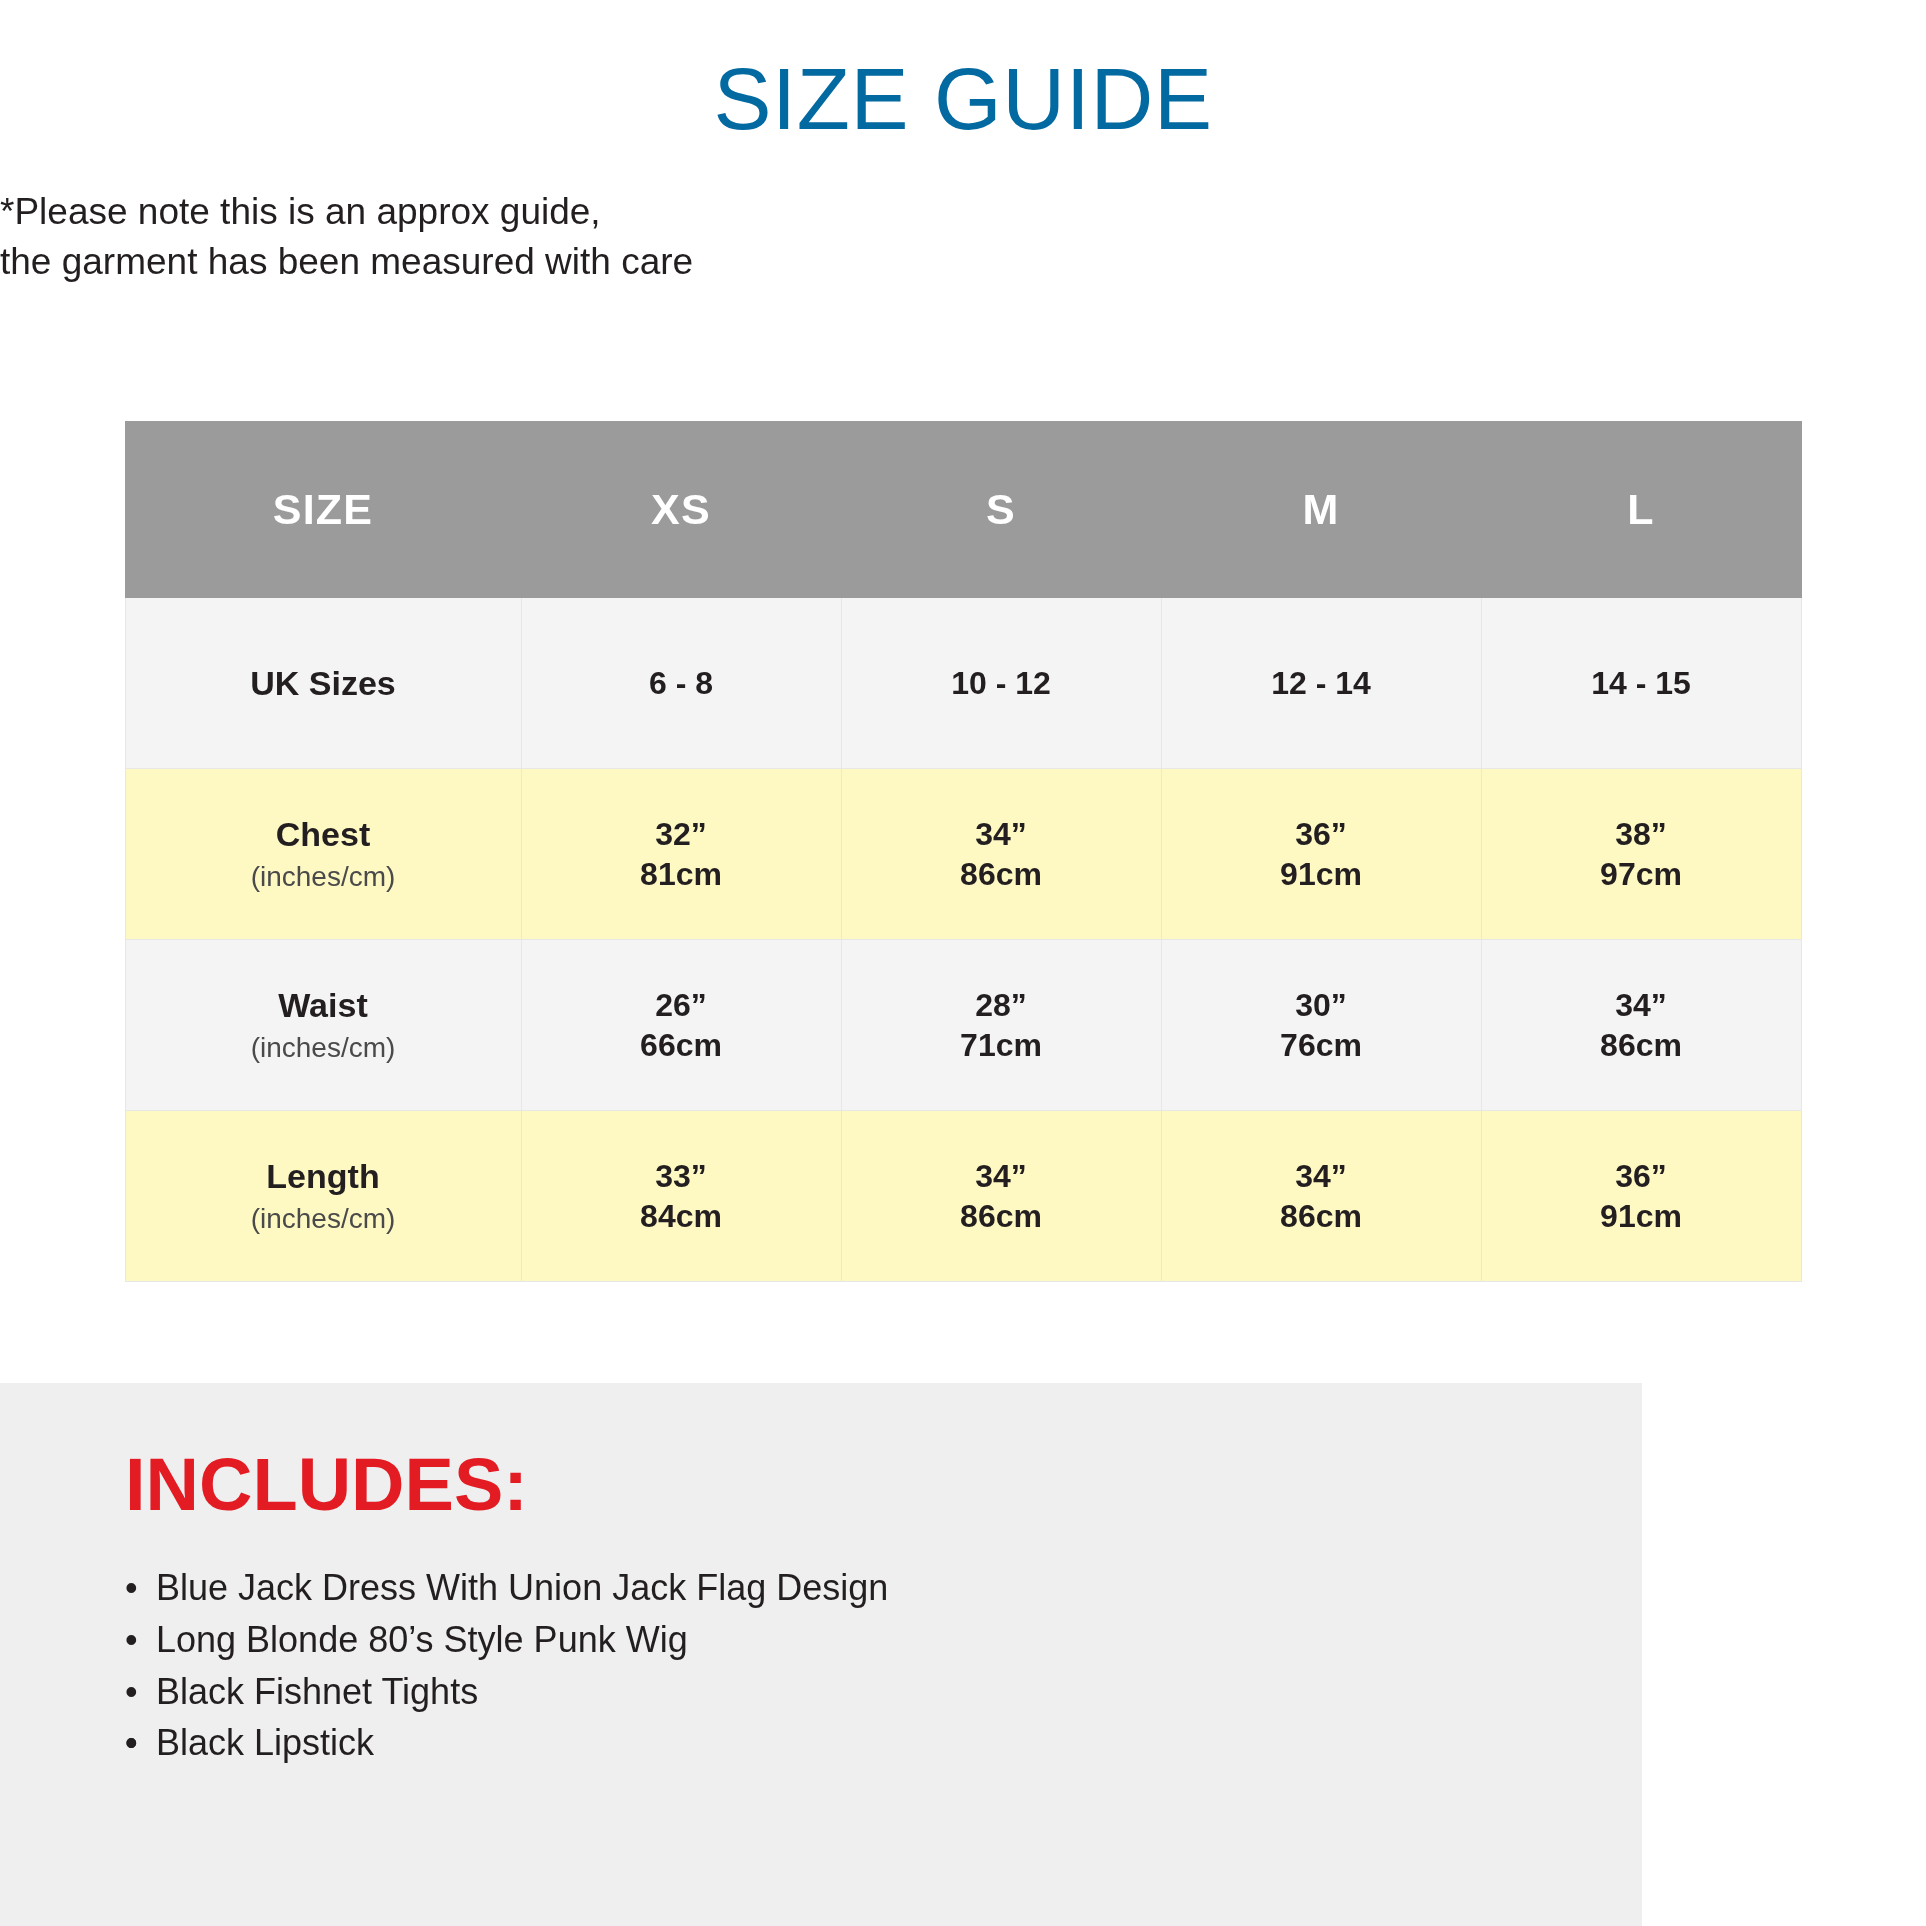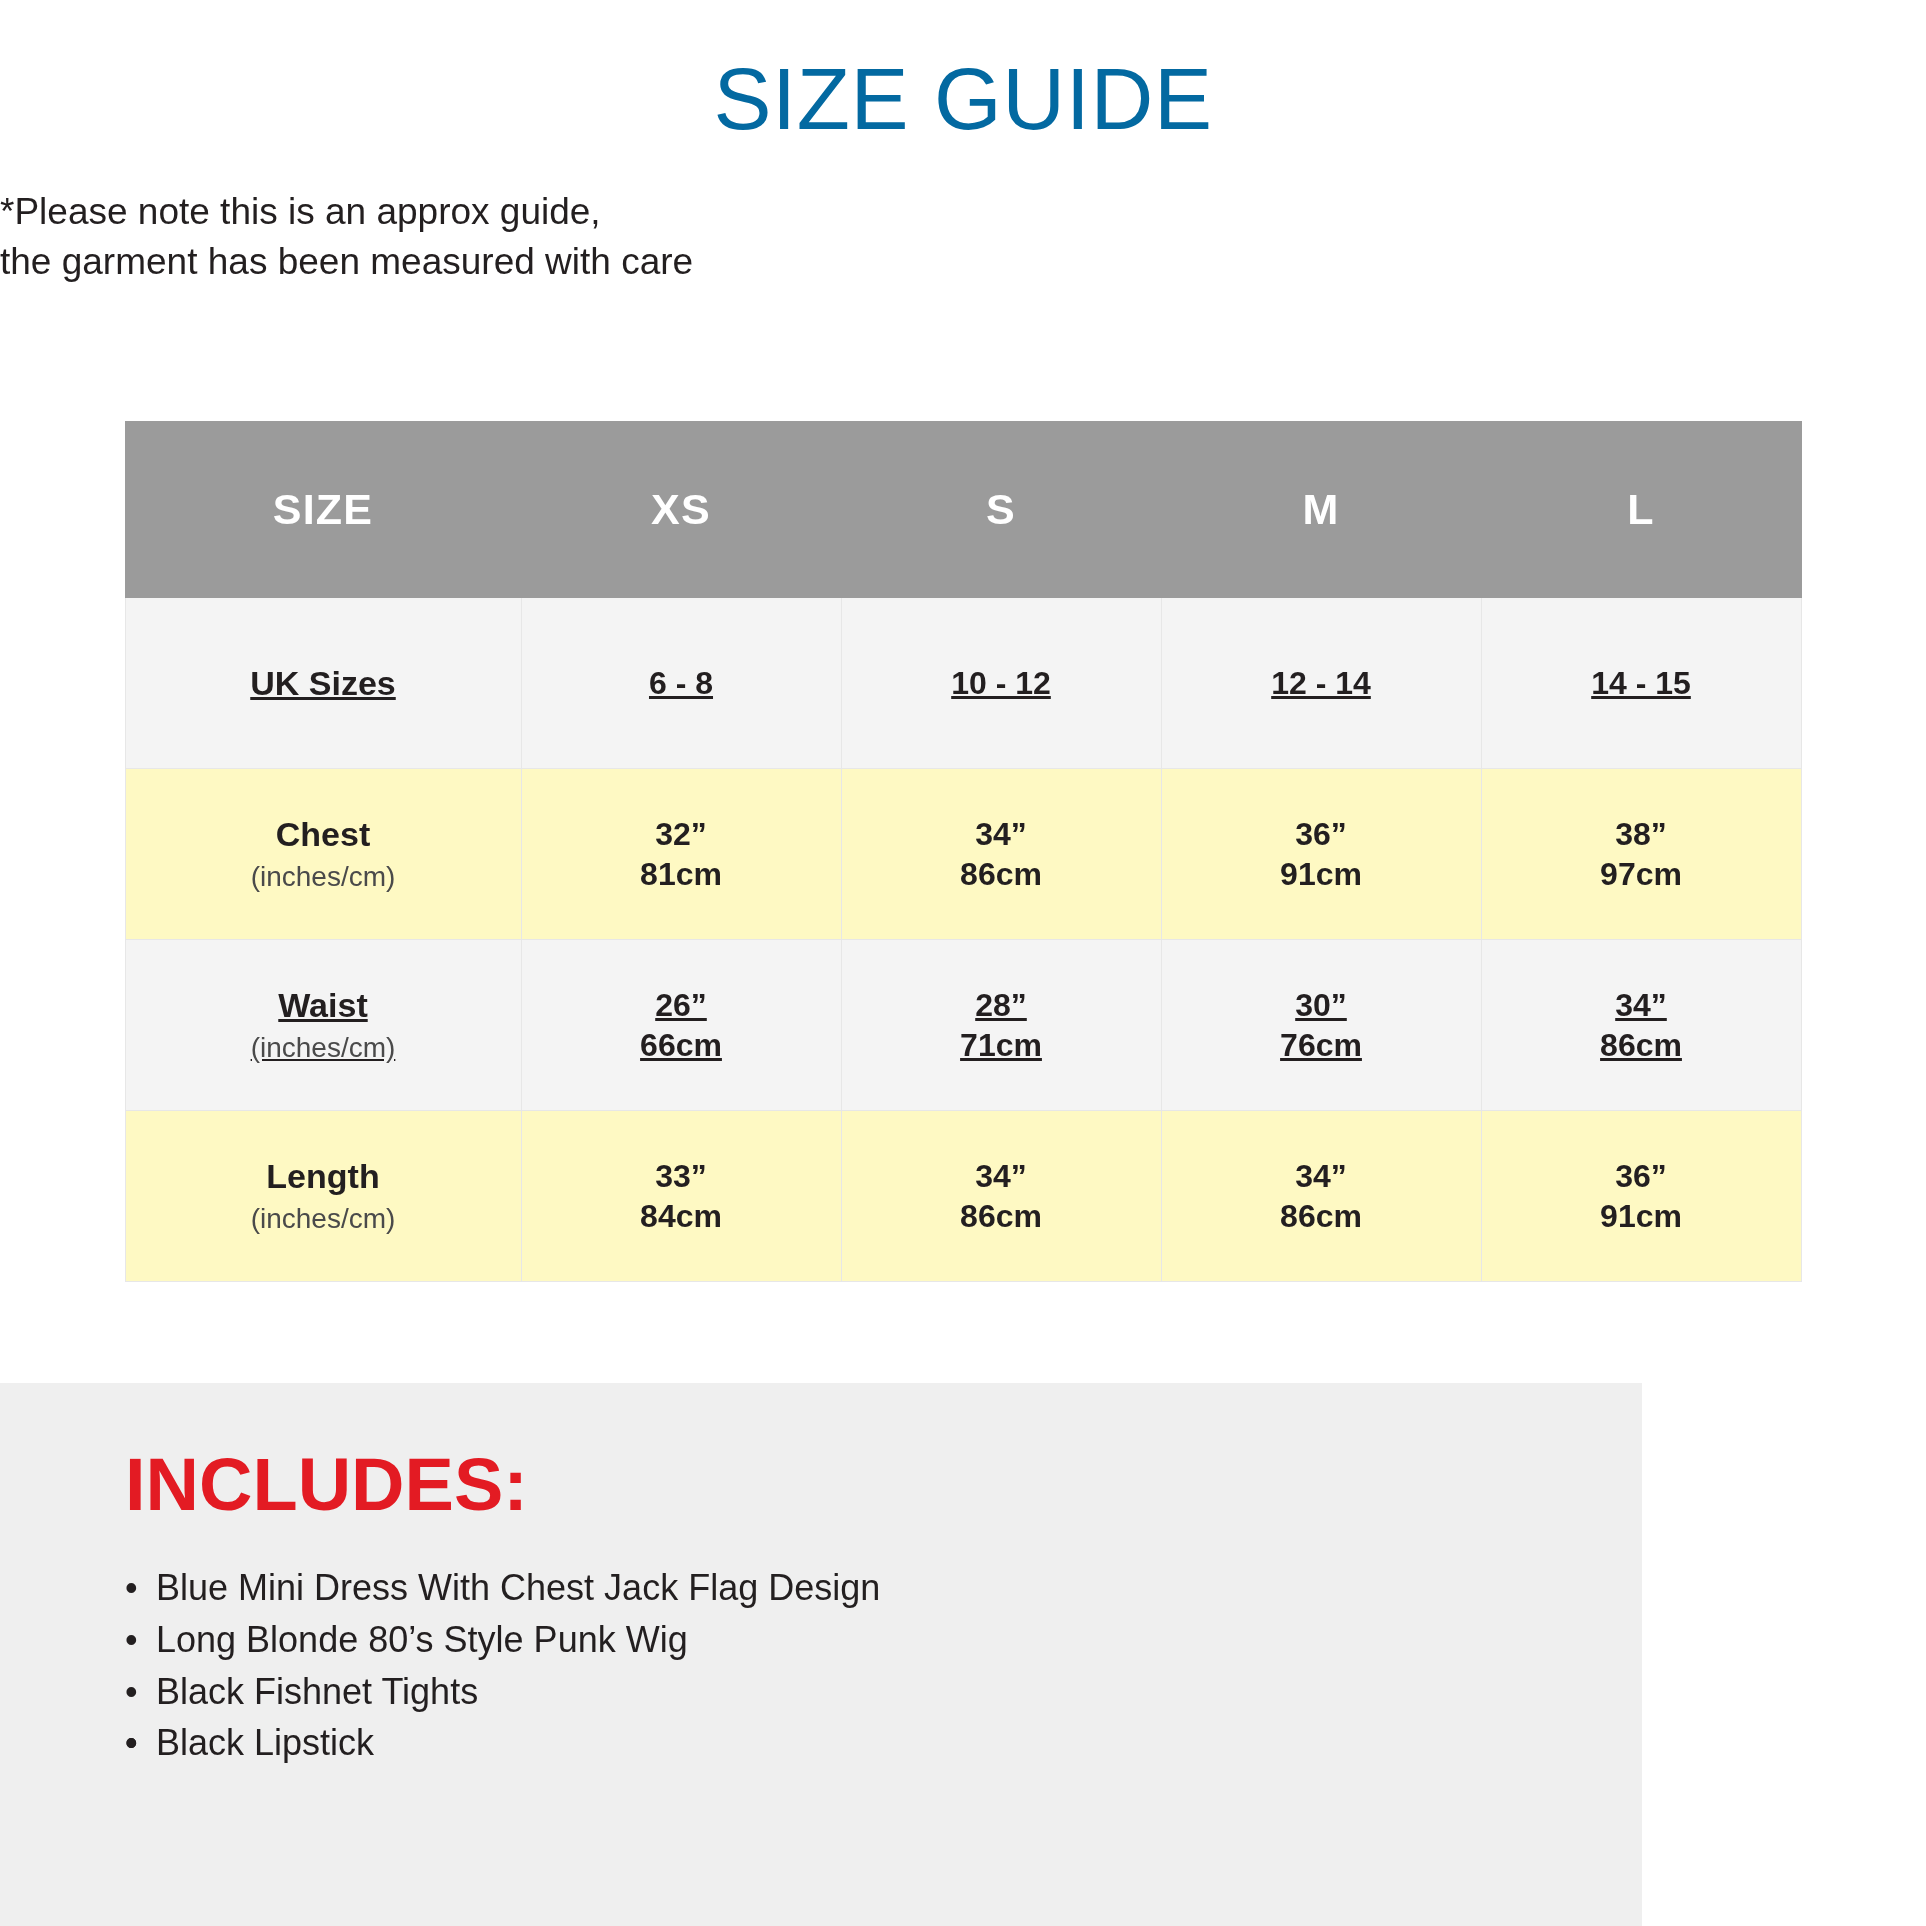--- a/index.html
+++ b/index.html
@@ -74,21 +74,20 @@
   }
   table.size-table tbody td {
     font-size: 32px;
     font-weight: bold;
     color: #231f20;
     height: 168px;
     line-height: 1.25;
   }
   table.size-table tbody tr.odd td {
     background: #f4f4f4;
-    text-decoration: underline;
   }
   table.size-table tbody tr.even td {
     background: #fef9c3;
   }
   .label-main {
     display: block;
     font-weight: bold;
     font-size: 34px;
   }
   .label-sub {
@@ -257,21 +256,21 @@
 
       </tbody>
     </table>
   </div>
 
   <div class="includes">
     <h2>INCLUDES:</h2>
     <ul>
       <li>
         <span class="bullet">•</span>
-        <span>Blue Mini Dress With Chest Jack Flag Design</span>
+        <span>Blue Jack Dress With Union Jack Flag Design</span>
       </li>
       <li>
         <span class="bullet">•</span>
         <span>Long Blonde 80’s Style Punk Wig</span>
       </li>
       <li>
         <span class="bullet">•</span>
         <span>Black Fishnet Tights</span>
       </li>
       <li>

